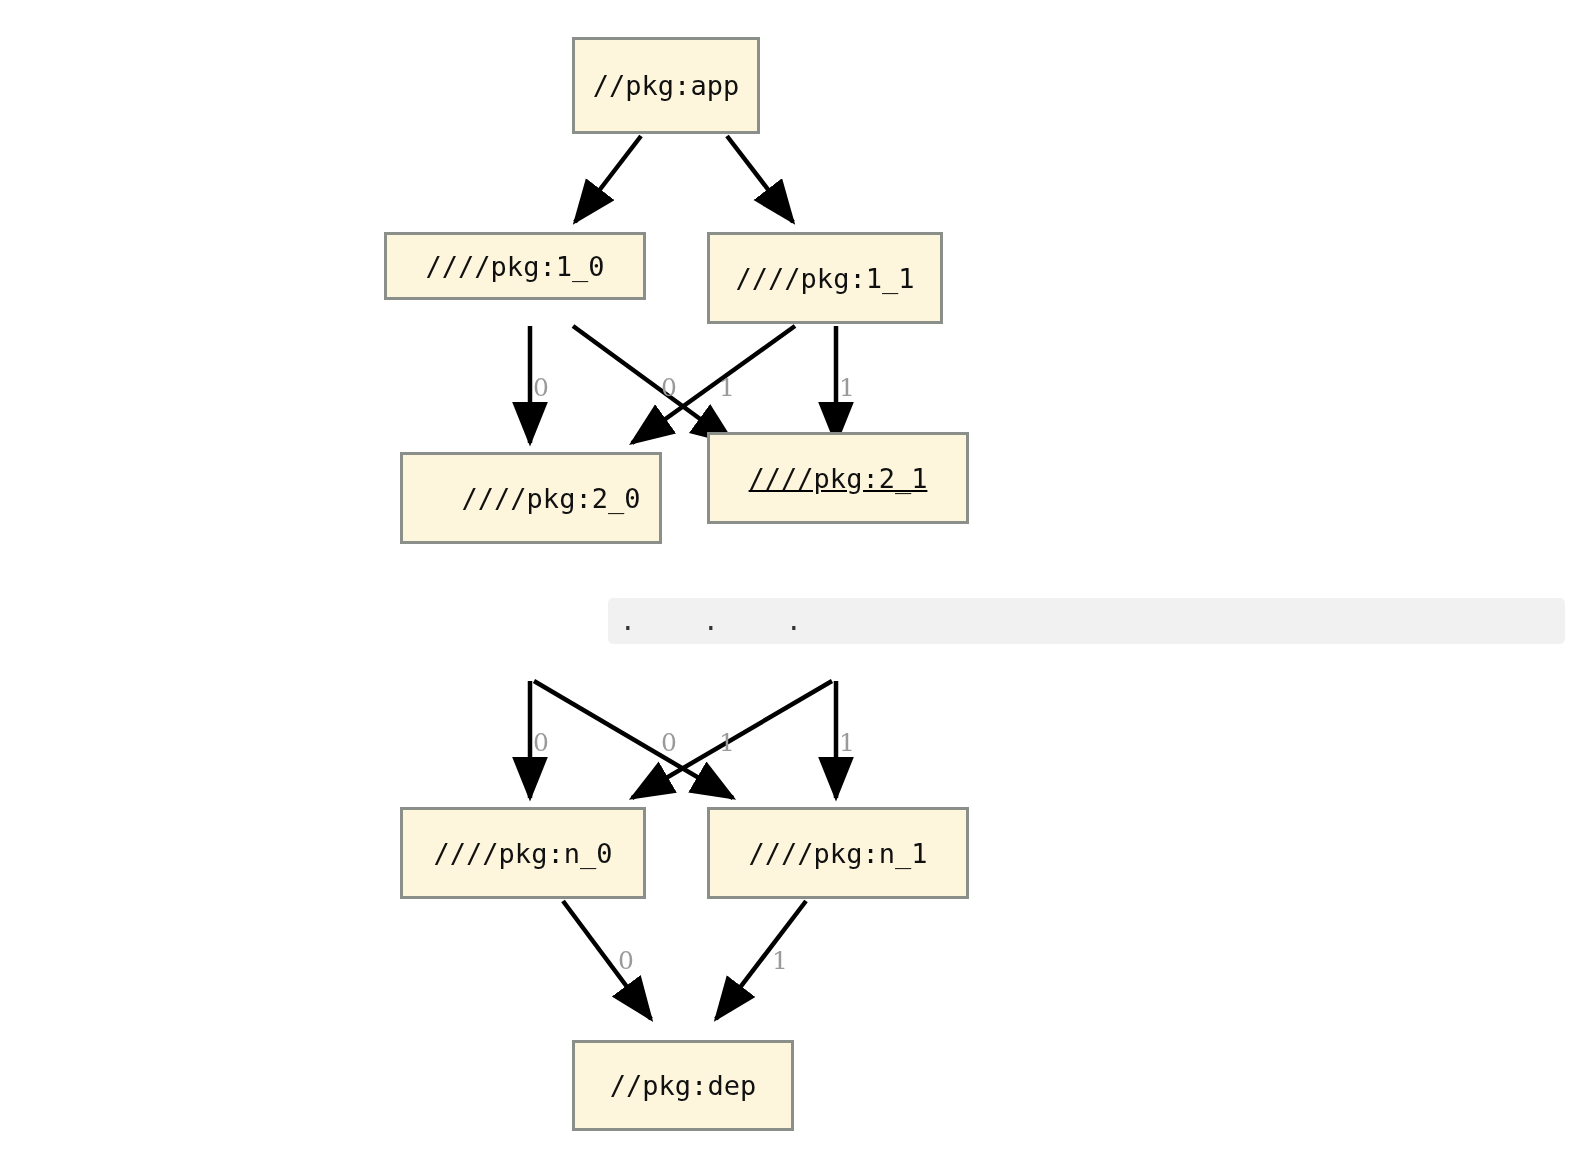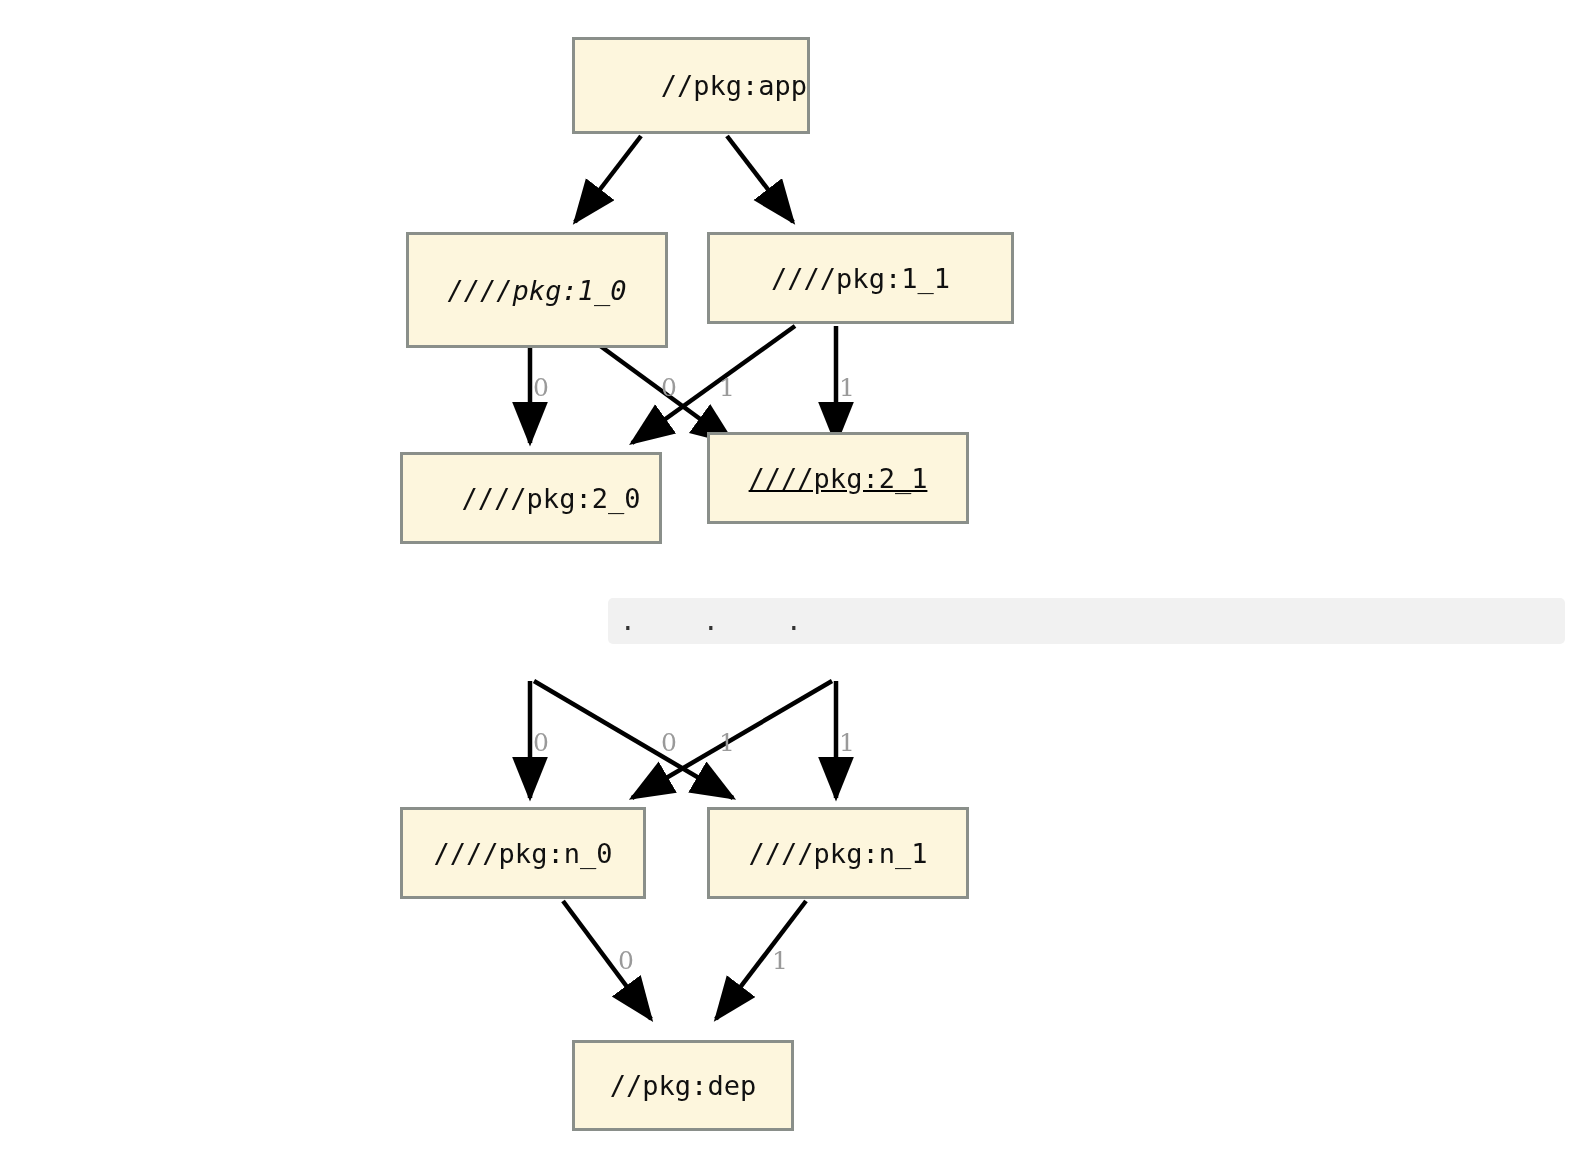--- a/index.html
+++ b/index.html
@@ -91,29 +91,29 @@
     <line x1="530" y1="681" x2="530" y2="798" stroke="#000000" stroke-width="4.5" marker-end="url(#arrow)"></line>
     <line x1="534" y1="681" x2="733" y2="798" stroke="#000000" stroke-width="4.5" marker-end="url(#arrow)"></line>
     <line x1="832" y1="681" x2="632" y2="798" stroke="#000000" stroke-width="4.5" marker-end="url(#arrow)"></line>
     <line x1="836" y1="681" x2="836" y2="798" stroke="#000000" stroke-width="4.5" marker-end="url(#arrow)"></line>
 
     <line x1="563" y1="901" x2="651" y2="1019" stroke="#000000" stroke-width="4.5" marker-end="url(#arrow)"></line>
 
     <line x1="806" y1="901" x2="716" y2="1019" stroke="#000000" stroke-width="4.5" marker-end="url(#arrow)"></line>
   </svg>
 
-  <div class="node-box" style="left:572px; top:37px; width:238px; height:97px;justify-content:flex-end;">
+  <div class="node-box" style="left:572px; top:37px; width:188px; height:97px;">
     <span class="node-label">//pkg:app</span>
   </div>
 
-  <div class="node-box" style="left:406px; top:232px; width:262px; height:116px;font-style:italic;">
+  <div class="node-box" style="left:384px; top:232px; width:262px; height:68px;">
     <span class="node-label">////pkg:1_0</span>
   </div>
 
-  <div class="node-box" style="left:707px; top:232px; width:307px; height:92px;">
+  <div class="node-box" style="left:707px; top:232px; width:236px; height:92px;">
     <span class="node-label">////pkg:1_1</span>
   </div>
 
   <div class="node-box" style="left:400px; top:452px; width:262px; height:92px;padding-left:40px;">
     <span class="node-label">////pkg:2_0</span>
   </div>
 
   <div class="node-box" style="left:707px; top:432px; width:262px; height:92px;text-decoration:underline;">
     <span class="node-label">////pkg:2_1</span>
   </div>

